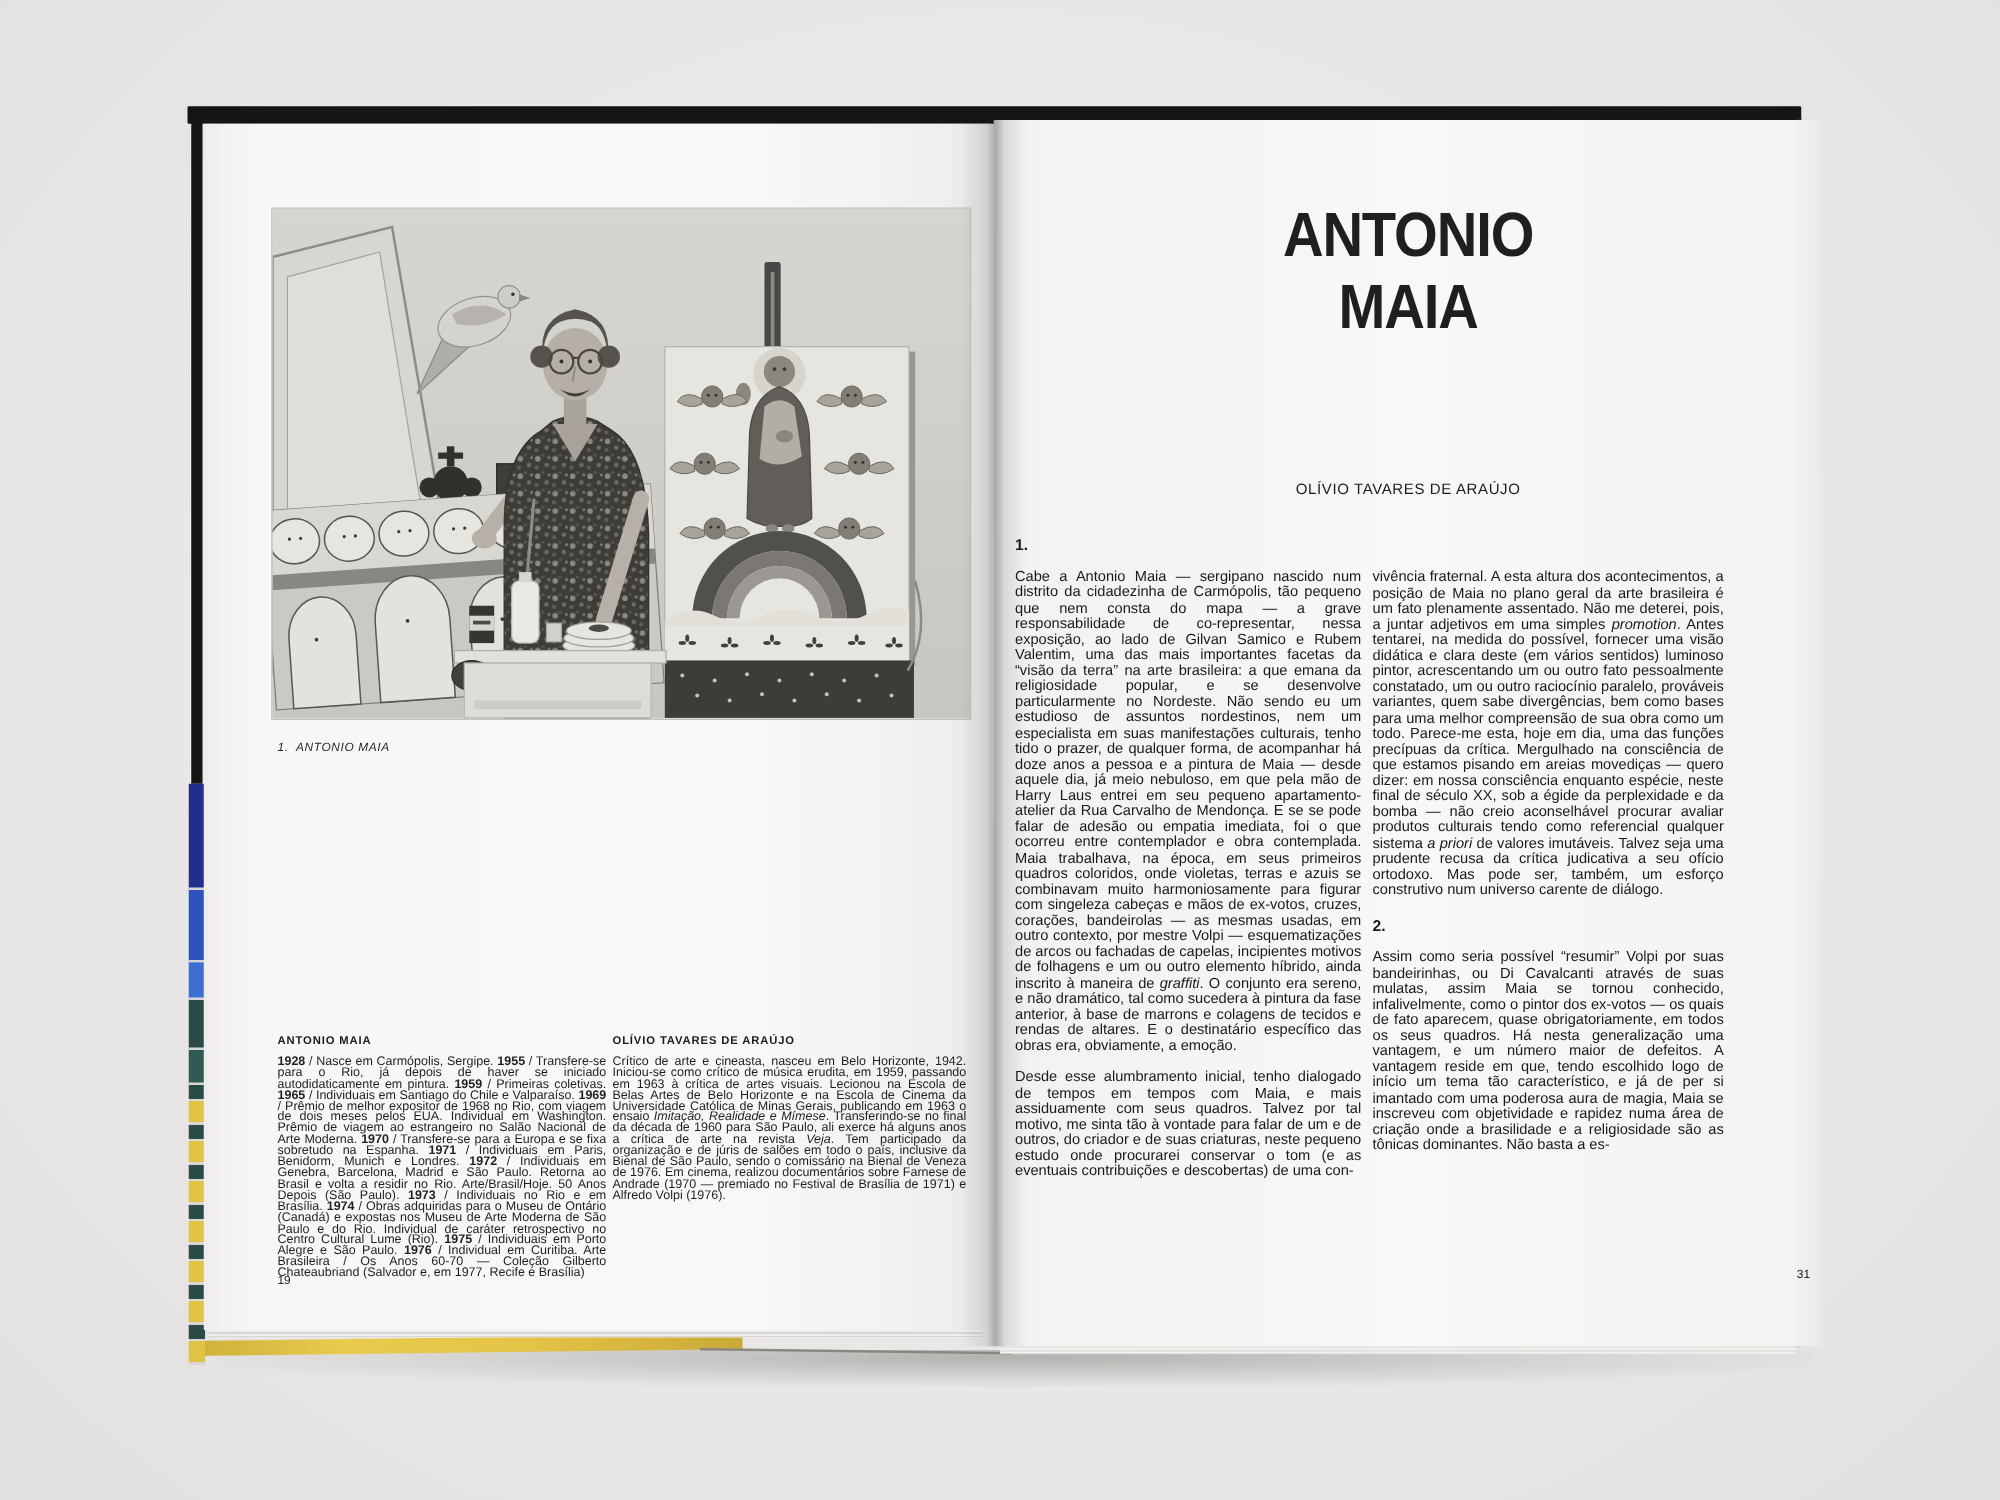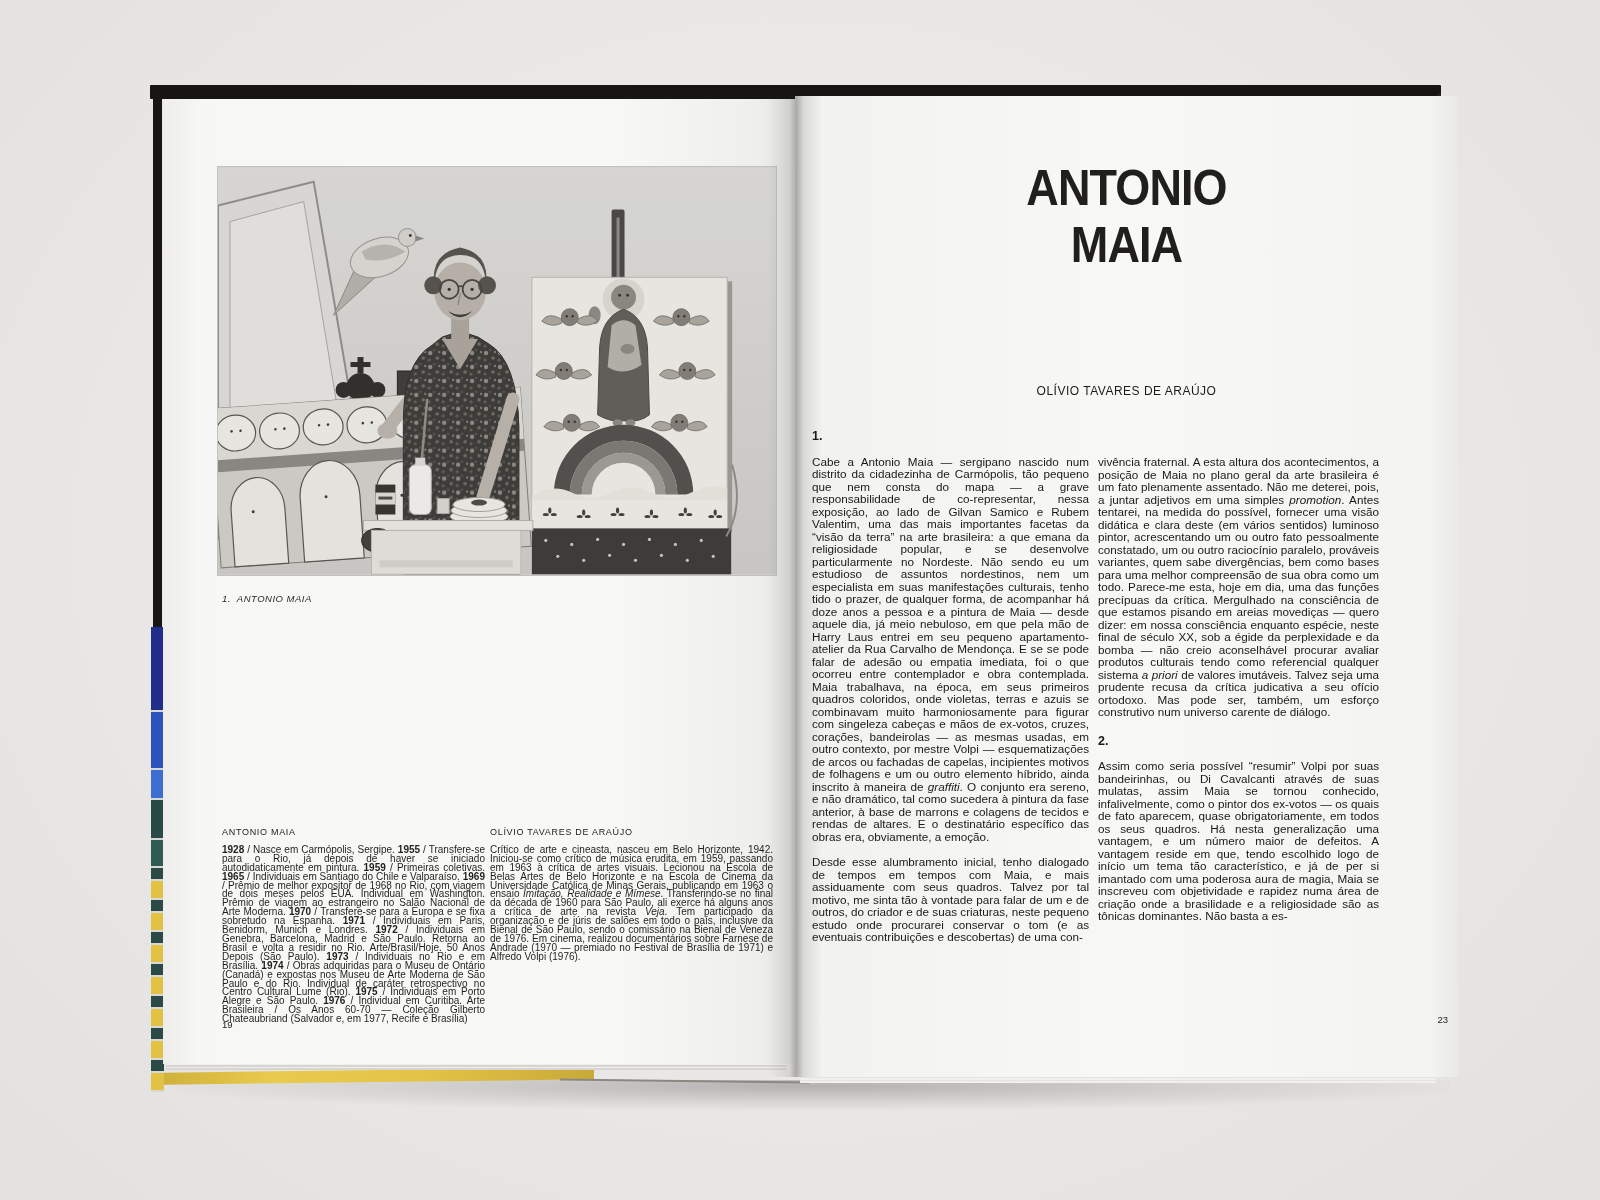--- a/index.html
+++ b/index.html
@@ -39,21 +39,21 @@
     background:linear-gradient(90deg,rgba(30,28,25,0) 0%,rgba(30,28,25,.10) 40%,rgba(30,28,25,.30) 52%,rgba(30,28,25,.08) 66%,rgba(30,28,25,0) 100%);}
 
   
   .photo{left:55px;top:68px;width:558px;height:408px;background:#d4d3cf;outline:1px solid #c2c1bd;}
   .photo svg{display:block;width:100%;height:100%;}
   .photo-caption{left:59px;top:494px;font-style:italic;font-weight:normal;font-size:9.5px;
     letter-spacing:.5px;color:#2a2927;white-space:pre;}
   .bio{line-height:8.9px;}
   .bio-col1{left:59px;top:729px;width:263px;}
   .bio-col2{left:327px;top:729px;width:283px;}
-  .bio-heading{font-size:9px;font-weight:normal;letter-spacing:.7px;margin-bottom:9px;color:#1d1c1a;}
+  .bio-heading{font-size:9px;font-weight:bold;letter-spacing:.7px;margin-bottom:9px;color:#1d1c1a;}
   .bio-body{font-size:10px;text-align:justify;color:#201f1d;}
   .pagenum{font-size:9.5px;color:#232220;}
   .pagenum-left{left:59px;top:920px;}
   .pagenum-right{right:10px;top:918px;}
 
   
   .title{left:0;right:0;top:64px;text-align:center;font-weight:bold;font-size:50px;line-height:57px;
     letter-spacing:-1px;color:#201f1d;transform:scaleX(0.9);}
   .byline{left:0;right:0;top:288px;text-align:center;font-size:12px;letter-spacing:.5px;color:#1d1c1a;}
   .col{text-align:justify;font-size:11.7px;line-height:12.5px;color:#1a1918;}
@@ -374,17 +374,17 @@
       <p>Cabe a Antonio Maia — sergipano nascido num distrito da cidadezinha de Carmópolis, tão pequeno que nem consta do mapa — a grave responsabilidade de co-representar, nessa exposição, ao lado de Gilvan Samico e Rubem Valentim, uma das mais importantes facetas da “visão da terra” na arte brasileira: a que emana da religiosidade popular, e se desenvolve particularmente no Nordeste. Não sendo eu um estudioso de assuntos nordestinos, nem um especialista em suas manifestações culturais, tenho tido o prazer, de qualquer forma, de acompanhar há doze anos a pessoa e a pintura de Maia — desde aquele dia, já meio nebuloso, em que pela mão de Harry Laus entrei em seu pequeno apartamento-atelier da Rua Carvalho de Mendonça. E se se pode falar de adesão ou empatia imediata, foi o que ocorreu entre contemplador e obra contemplada. Maia trabalhava, na época, em seus primeiros quadros coloridos, onde violetas, terras e azuis se combinavam muito harmoniosamente para figurar com singeleza cabeças e mãos de ex-votos, cruzes, corações, bandeirolas — as mesmas usadas, em outro contexto, por mestre Volpi — esquematizações de arcos ou fachadas de capelas, incipientes motivos de folhagens e um ou outro elemento híbrido, ainda inscrito à maneira de <i>graffiti</i>. O conjunto era sereno, e não dramático, tal como sucedera à pintura da fase anterior, à base de marrons e colagens de tecidos e rendas de altares. E o destinatário específico das obras era, obviamente, a emoção.</p>
       <p>Desde esse alumbramento inicial, tenho dialogado de tempos em tempos com Maia, e mais assiduamente com seus quadros. Talvez por tal motivo, me sinta tão à vontade para falar de um e de outros, do criador e de suas criaturas, neste pequeno estudo onde procurarei conservar o tom (e as eventuais contribuições e descobertas) de uma con-</p>
     </div>
 
     <div class="abs col col-2">
       <p>vivência fraternal. A esta altura dos acontecimentos, a posição de Maia no plano geral da arte brasileira é um fato plenamente assentado. Não me deterei, pois, a juntar adjetivos em uma simples <i>promotion</i>. Antes tentarei, na medida do possível, fornecer uma visão didática e clara deste (em vários sentidos) luminoso pintor, acrescentando um ou outro fato pessoalmente constatado, um ou outro raciocínio paralelo, prováveis variantes, quem sabe divergências, bem como bases para uma melhor compreensão de sua obra como um todo. Parece-me esta, hoje em dia, uma das funções precípuas da crítica. Mergulhado na consciência de que estamos pisando em areias movediças — quero dizer: em nossa consciência enquanto espécie, neste final de século XX, sob a égide da perplexidade e da bomba — não creio aconselhável procurar avaliar produtos culturais tendo como referencial qualquer sistema <i>a priori</i> de valores imutáveis. Talvez seja uma prudente recusa da crítica judicativa a seu ofício ortodoxo. Mas pode ser, também, um esforço construtivo num universo carente de diálogo.</p>
       <div class="sec-head mt">2.</div>
       <p>Assim como seria possível “resumir” Volpi por suas bandeirinhas, ou Di Cavalcanti através de suas mulatas, assim Maia se tornou conhecido, infalivelmente, como o pintor dos ex-votos — os quais de fato aparecem, quase obrigatoriamente, em todos os seus quadros. Há nesta generalização uma vantagem, e um número maior de defeitos. A vantagem reside em que, tendo escolhido logo de início um tema tão característico, e já de per si imantado com uma poderosa aura de magia, Maia se inscreveu com objetividade e rapidez numa área de criação onde a brasilidade e a religiosidade são as tônicas dominantes. Não basta a es-</p>
     </div>
 
-    <div class="abs pagenum pagenum-right">23</div>
+    <div class="abs pagenum pagenum-right">31</div>
   </div>
 
   <div class="abs gutter"></div>
 </div>
 
 </body></html>

